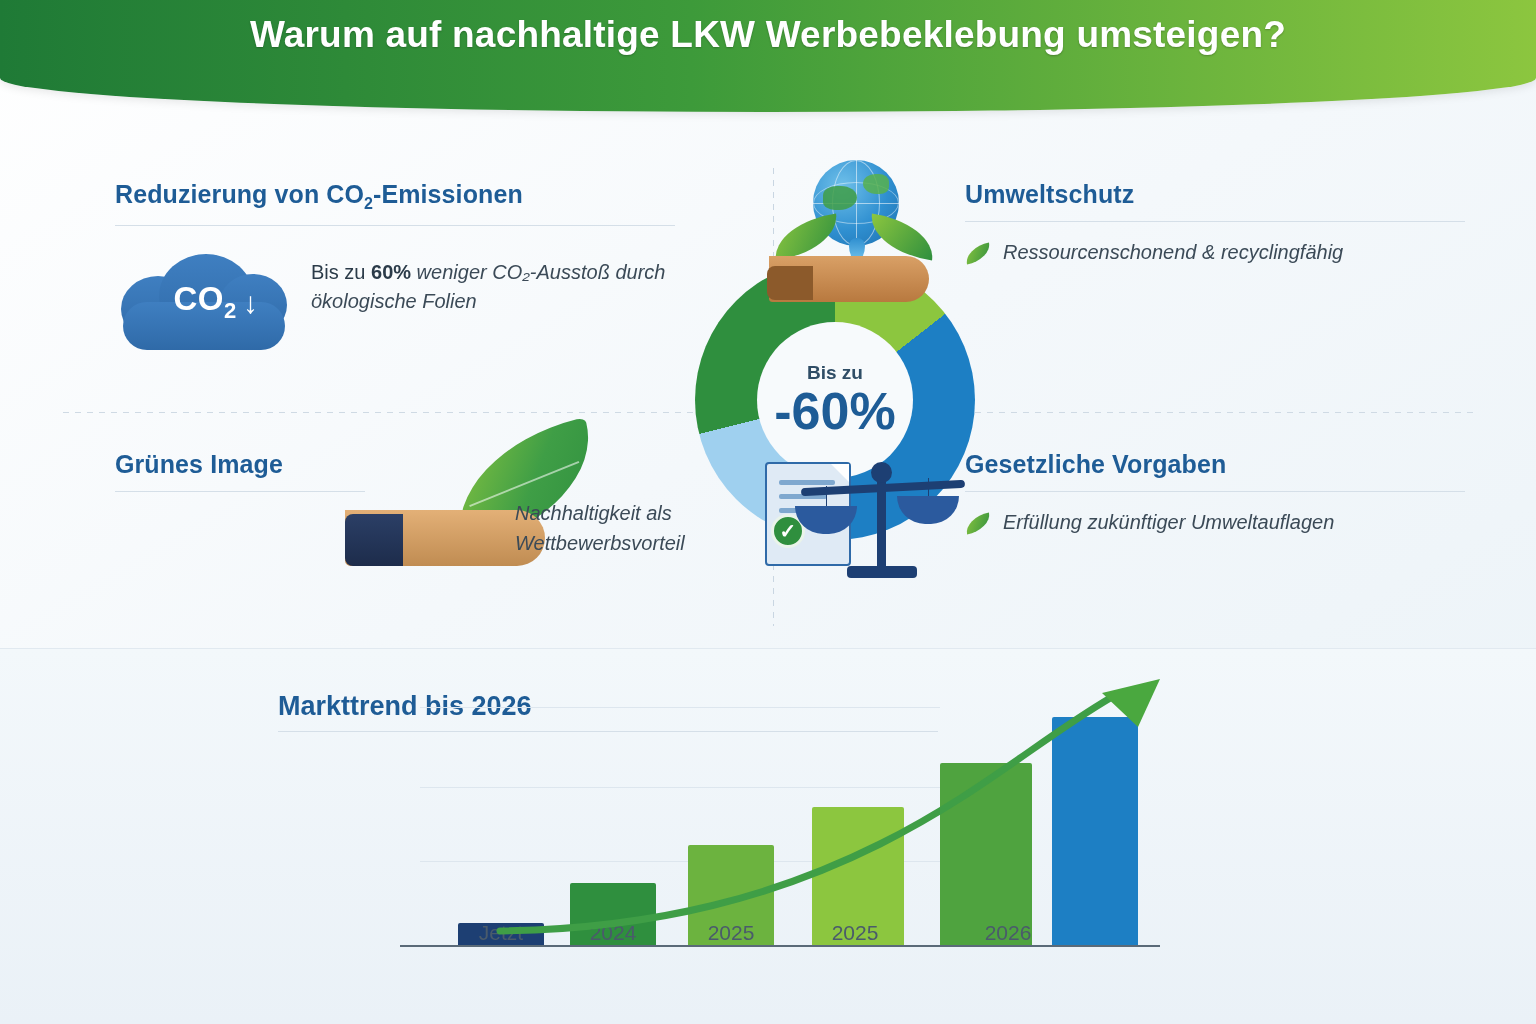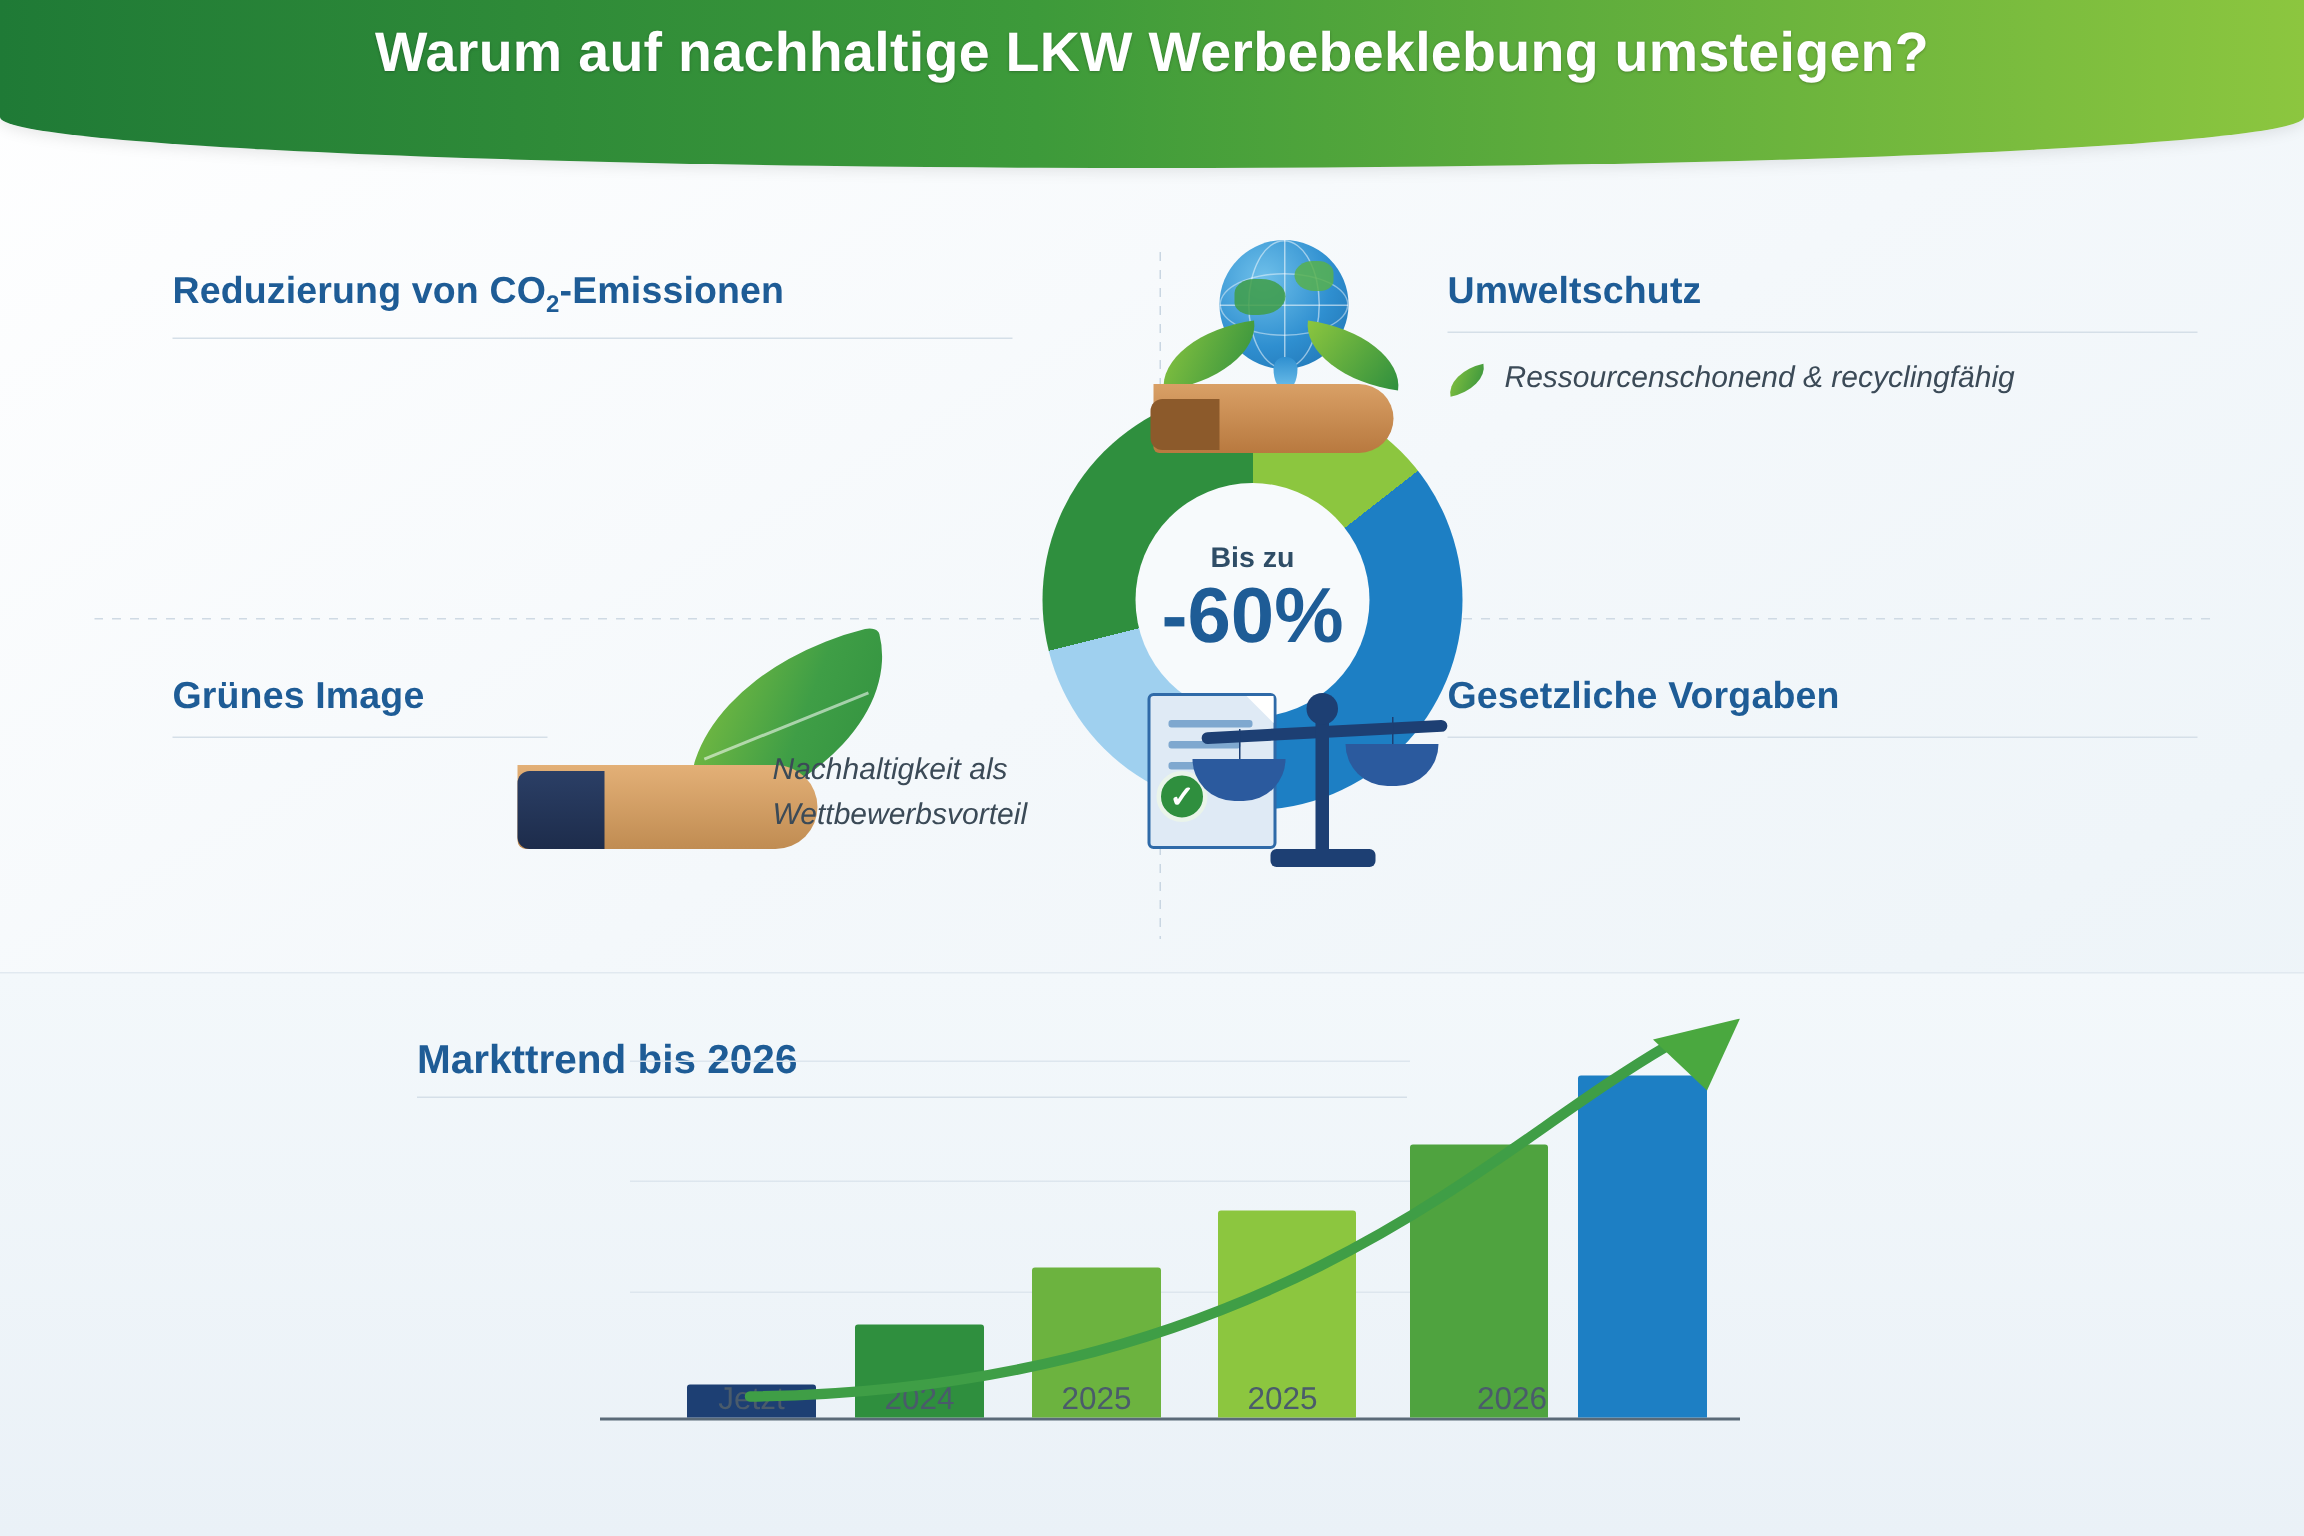--- a/index.html
+++ b/index.html
@@ -281,20 +281,33 @@
 
   <div class="v-divider"></div>
   <div class="h-divider"></div>
 
   <div class="quad q-tl">
     <div class="q-title">
       <span>Reduzierung von CO</span><sub>2</sub><span>-Emissionen</span>
     </div>
     <div class="q-rule"></div>
 
+    <div class="tl-row">
+      <div class="cloud-icon">
+        <div class="c1"></div>
+          <div class="c2"></div>
+          <div class="c3"></div>
+          <div class="cbase"></div>
+        <div class="co2txt"><span>CO</span><sub>2</sub></div>
+        <div class="arrow">↓</div>
+      </div>
+      <div class="tl-text">
+        <span class="plain">Bis zu </span><b>60%</b><span> weniger CO₂-Ausstoß durch ökologische Folien</span>
+      </div>
+    </div>
   </div>
 
   <div class="donut-wrap">
     <div class="donut"></div>
     <div class="donut-label">
       <div class="donut-small">Bis zu</div>
       <div class="donut-big">-60%</div>
     </div>
   </div>
 
@@ -348,20 +361,24 @@
       <div class="scale-post"></div>
       <div class="scale-knob"></div>
       <div class="str strL"></div>
         <div class="str strR"></div>
       <div class="pan panL"></div>
       <div class="pan panR"></div>
       <div class="scale-base"></div>
     </div>
     <div class="q-title">Gesetzliche Vorgaben</div>
     <div class="q-rule"></div>
+    <div class="bullet-row">
+      <div class="leaf-bullet"></div>
+      <div class="bullet-text">Erfüllung zukünftiger Umweltauflagen</div>
+    </div>
   </div>
 </div>
 
 <div class="chart-panel">
   <div class="chart-title">Markttrend bis 2026</div>
   <div class="chart-rule"></div>
 
   <div class="grid-line" style="top:58px"></div>
   <div class="grid-line" style="top:138px"></div>
   <div class="grid-line" style="top:212px"></div>

